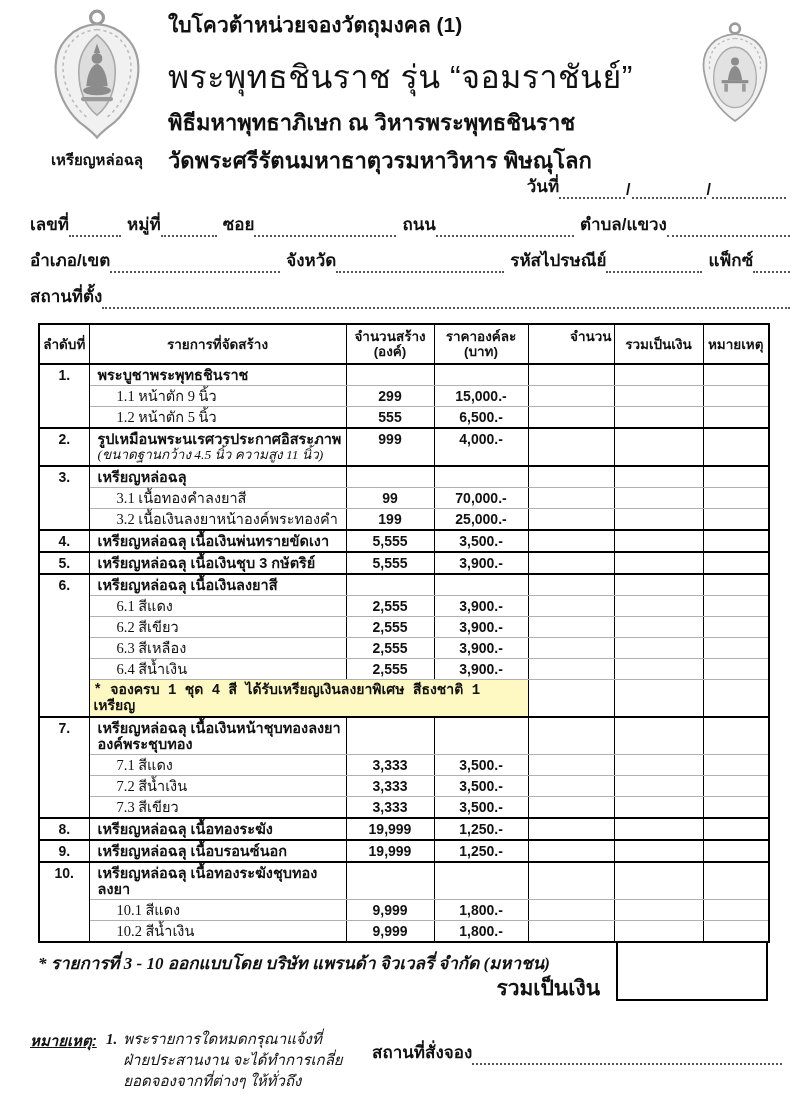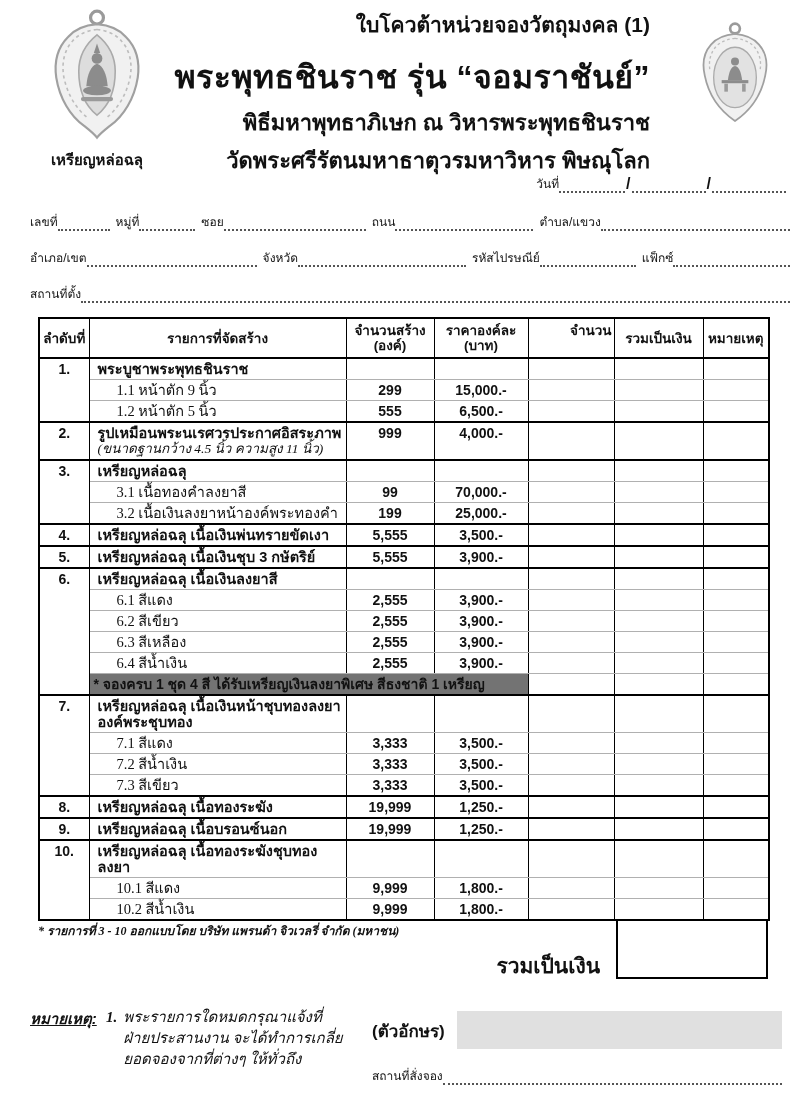--- a/index.html
+++ b/index.html
@@ -4,28 +4,28 @@
 <style>
   html,body{margin:0;padding:0;width:800px;height:1113px;overflow:hidden;background:#fff;color:#111;
     font-family:"Liberation Sans",sans-serif;}
   .page{position:relative;width:800px;height:1113px;background:#fff;}
 
   
   .header{position:relative;height:166px;}
   .amulet-left{position:absolute;left:36px;top:8px;width:122px;text-align:center;}
   .amulet-right{position:absolute;right:22px;top:14px;width:86px;text-align:center;}
   .amulet-caption{font-weight:bold;font-size:15px;margin-top:2px;}
-  .titles{margin:0 150px 0 168px;text-align:right;}
+  .titles{margin:0 150px 0 168px;text-align:left;}
   .form-title{font-size:21px;font-weight:bold;padding-top:8px;}
-  .main-title{font-size:32px;font-weight:bold;margin-top:10px;letter-spacing:.5px;}
+  .main-title{font-size:32px;font-weight:normal;margin-top:10px;letter-spacing:.5px;}
   .subtitle{font-size:22px;font-weight:bold;margin-top:3px;}
 
   
   .date-row{display:flex;justify-content:flex-end;align-items:flex-end;margin:6px 14px 0 0;font-size:16px;}
-  .lbl{font-weight:normal;white-space:nowrap;font-size:12px;}
+  .lbl{font-weight:bold;white-space:nowrap;font-size:17px;}
   .fill{border-bottom:2px dotted #555;height:19px;}
   .f-flex{flex:1;}
   .slash{font-weight:bold;padding:0 1px;}
   .addr{margin:16px 10px 0 30px;}
   .addr-row{display:flex;align-items:flex-end;margin-bottom:14px;height:22px;}
   .hint{font-style:italic;font-family:"Liberation Serif",serif;font-size:15px;white-space:nowrap;padding-left:4px;}
 
   
   .order-table{border-collapse:collapse;width:730px;margin:10px 0 0 38px;table-layout:fixed;}
   .order-table,.order-table th,.order-table td{border:1px solid #000;}
@@ -34,25 +34,25 @@
   th{font-size:13.5px;line-height:15px;padding:4px 2px;font-weight:bold;background:#fff;}
   th.h-qty{text-align:right;vertical-align:top;padding-left:7px;}
   tbody.group{border-top:2px solid #000;border-bottom:2px solid #000;}
   tbody.group td{border-top:1px solid #b0b0b0;border-bottom:1px solid #b0b0b0;padding:2px 4px;font-size:14px;line-height:16px;}
   td.col-no{text-align:center;vertical-align:top;font-weight:bold;font-size:15px;padding-top:3px;}
   td.col-name{text-align:left;}
   td.col-name.main{font-weight:bold;font-size:14.5px;padding-left:8px;}
   td.col-name.sub{font-family:"Liberation Serif",serif;font-size:14.5px;padding-left:27px;font-weight:normal;}
   td.col-name .size-note{font-family:"Liberation Serif",serif;font-style:italic;font-weight:normal;font-size:13.5px;}
   td.col-num{text-align:center;font-weight:bold;vertical-align:top;padding-top:3px;}
-  td.note-cell{background:#737373;font-family:Liberation Sans, sans-serif;font-weight:bold;font-size:13.5px;padding-left:14px;}
+  td.note-cell{background:#fef9c3;font-family:Liberation Mono, monospace;font-weight:bold;font-size:13.5px;padding-left:14px;}
 
   
   .total-wrap{position:relative;width:730px;margin-left:38px;height:62px;}
-  .footnote{position:absolute;left:0;top:0;font-family:"Liberation Serif",serif;font-style:italic;font-weight:bold;font-size:12px;}
+  .footnote{position:absolute;left:0;top:6px;font-family:"Liberation Serif",serif;font-style:italic;font-weight:bold;font-size:17px;}
   .grand-total-label{position:absolute;right:168px;top:28px;font-size:21px;font-weight:bold;}
   .grand-total-box{position:absolute;right:0;top:-2px;width:148px;height:56px;border:2.5px solid #000;background:#fff;}
 
   
   .bottom{display:flex;margin:24px 18px 0 30px;gap:24px;}
   .notes-col{width:318px;position:relative;padding-left:76px;box-sizing:border-box;}
   .notes-heading{position:absolute;left:0;top:0;font-weight:bold;font-style:italic;text-decoration:underline;font-size:15px;}
   .note-item{display:flex;font-family:"Liberation Serif",serif;font-style:italic;font-size:15px;line-height:1.4;margin-bottom:5px;}
   .note-num{font-weight:bold;margin-right:6px;}
   .right-col{flex:1;}
@@ -459,24 +459,20 @@
             <span class="note-num">1.</span>
             <div class="note-lines">
               <div>พระรายการใดหมดกรุณาแจ้งที่</div>
               <div>ฝ่ายประสานงาน จะได้ทำการเกลี่ย</div>
               <div>ยอดจองจากที่ต่างๆ ให้ทั่วถึง</div>
             </div>
           </div>
         </div>
     </div>
     <div class="right-col">
-      <div class="amount-words-row">
-        <span class="amount-words-label">(ตัวอักษร)</span>
-        <span class="amount-box"></span>
-      </div>
       <div class="fill-row">
         <span class="lbl">สถานที่สั่งจอง</span>
         <span class="fill f-flex"></span>
       </div>
 
     </div>
   </div>
 
 </div>
 

